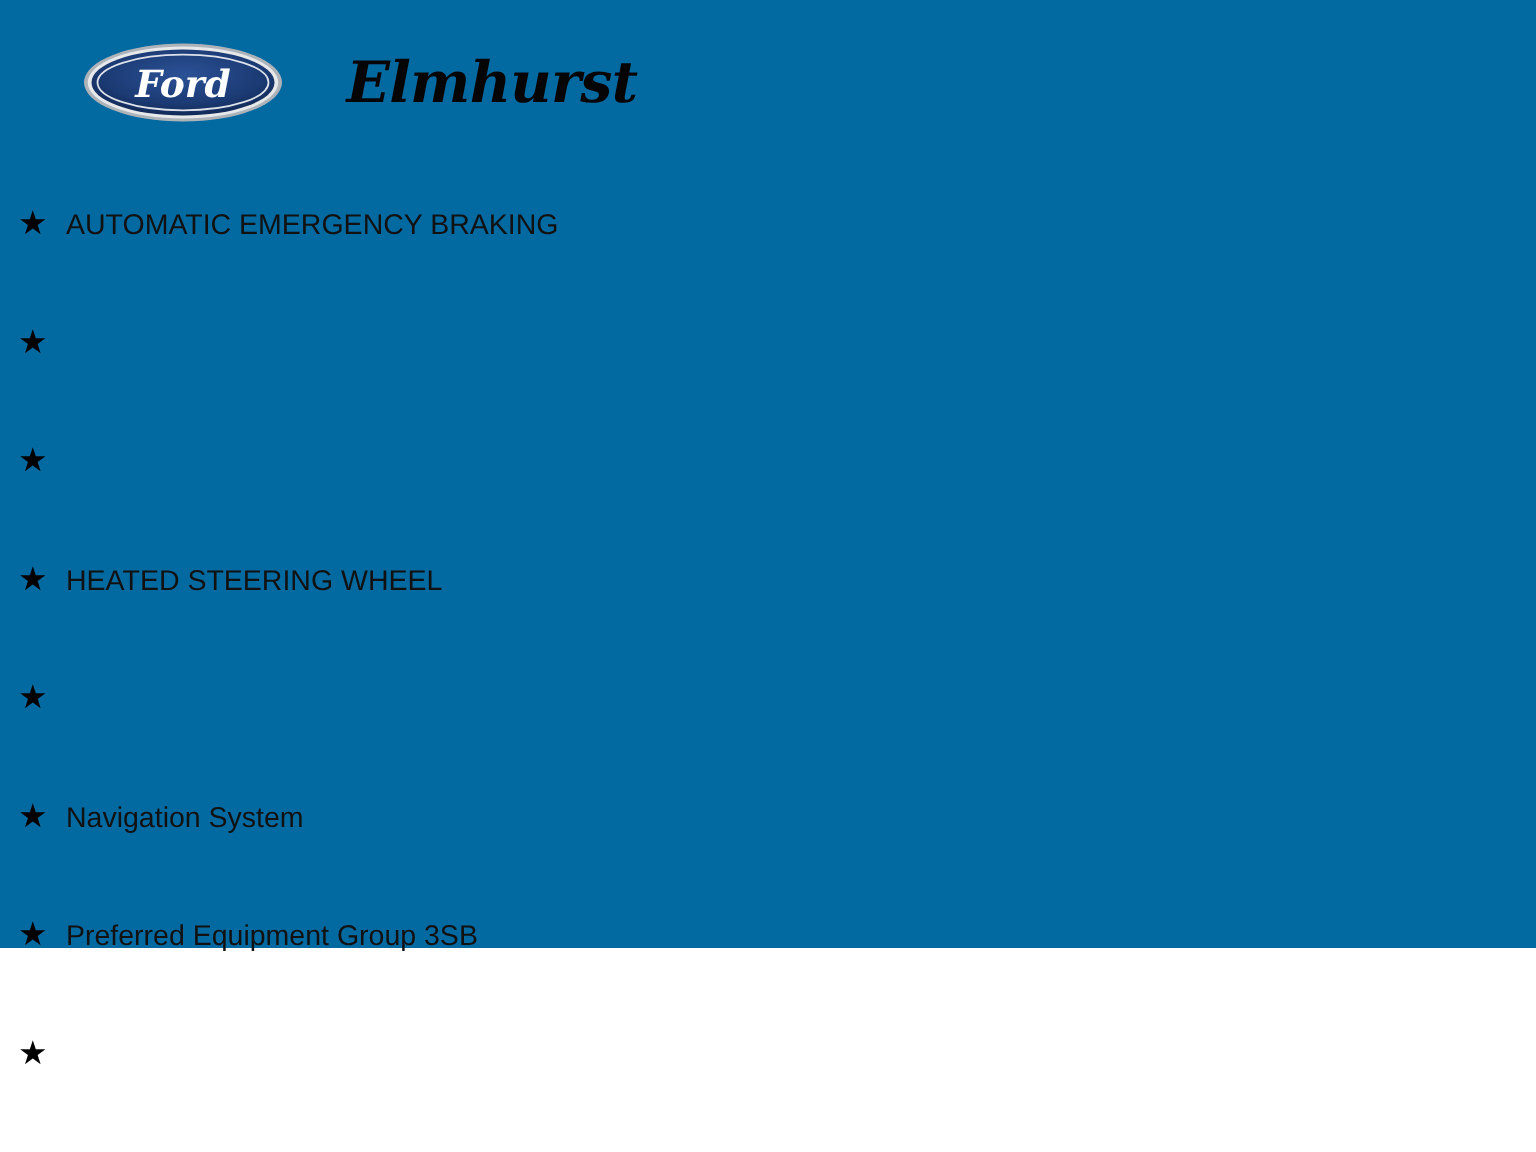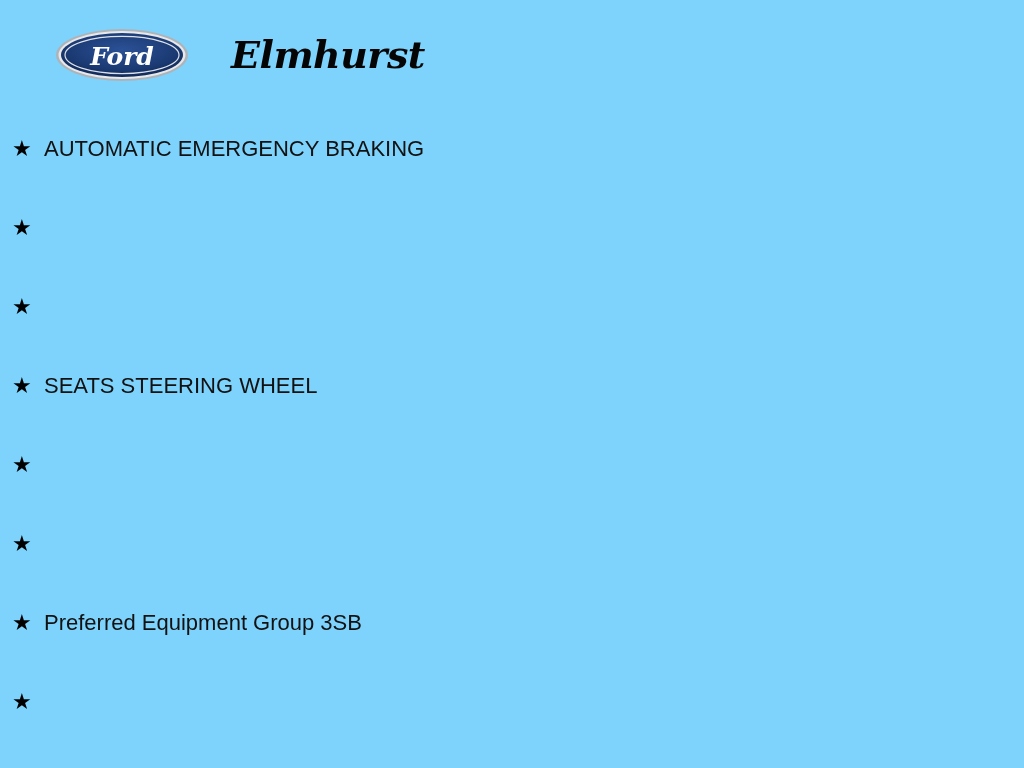--- a/index.html
+++ b/index.html
@@ -10,22 +10,22 @@
   body {
     width: 1024px;
     height: 768px;
     font-family: "Liberation Sans", sans-serif;
     color: #000000;
     overflow: hidden;
   }
   .page {
     position: relative;
     width: 1024px;
-    height: 768px;
-    background: #7dd3fc;
+    height: 632px;
+    background: #0369a1;
   }
 
   
   .brand-header {
     display: flex;
     align-items: center;
     padding: 30px 0 0 55px;
     height: 80px;
     box-sizing: border-box;
   }
@@ -65,21 +65,21 @@
   }
   .bullet-star {
     flex: 0 0 auto;
     width: 32px;
     font-size: 22px;
     line-height: 1;
     color: #000000;
     text-align: left;
   }
   .feature-text {
-    font-size: 22px;
+    font-size: 19px;
     line-height: 1;
     color: #111111;
     white-space: nowrap;
   }
 </style>
 </head>
 <body>
 
 <div class="page">
 
@@ -111,27 +111,28 @@
       <span class="feature-text">AUTOMATIC EMERGENCY BRAKING</span>
     </li>
     <li class="feature-item">
       <span class="bullet-star">★</span>
     </li>
     <li class="feature-item">
       <span class="bullet-star">★</span>
     </li>
     <li class="feature-item">
       <span class="bullet-star">★</span>
-      <span class="feature-text">SEATS STEERING WHEEL</span>
+      <span class="feature-text">HEATED STEERING WHEEL</span>
     </li>
     <li class="feature-item">
       <span class="bullet-star">★</span>
     </li>
     <li class="feature-item">
       <span class="bullet-star">★</span>
+      <span class="feature-text">Navigation System</span>
     </li>
     <li class="feature-item">
       <span class="bullet-star">★</span>
       <span class="feature-text">Preferred Equipment Group 3SB</span>
     </li>
     <li class="feature-item">
       <span class="bullet-star">★</span>
     </li>
   </ul>
 

